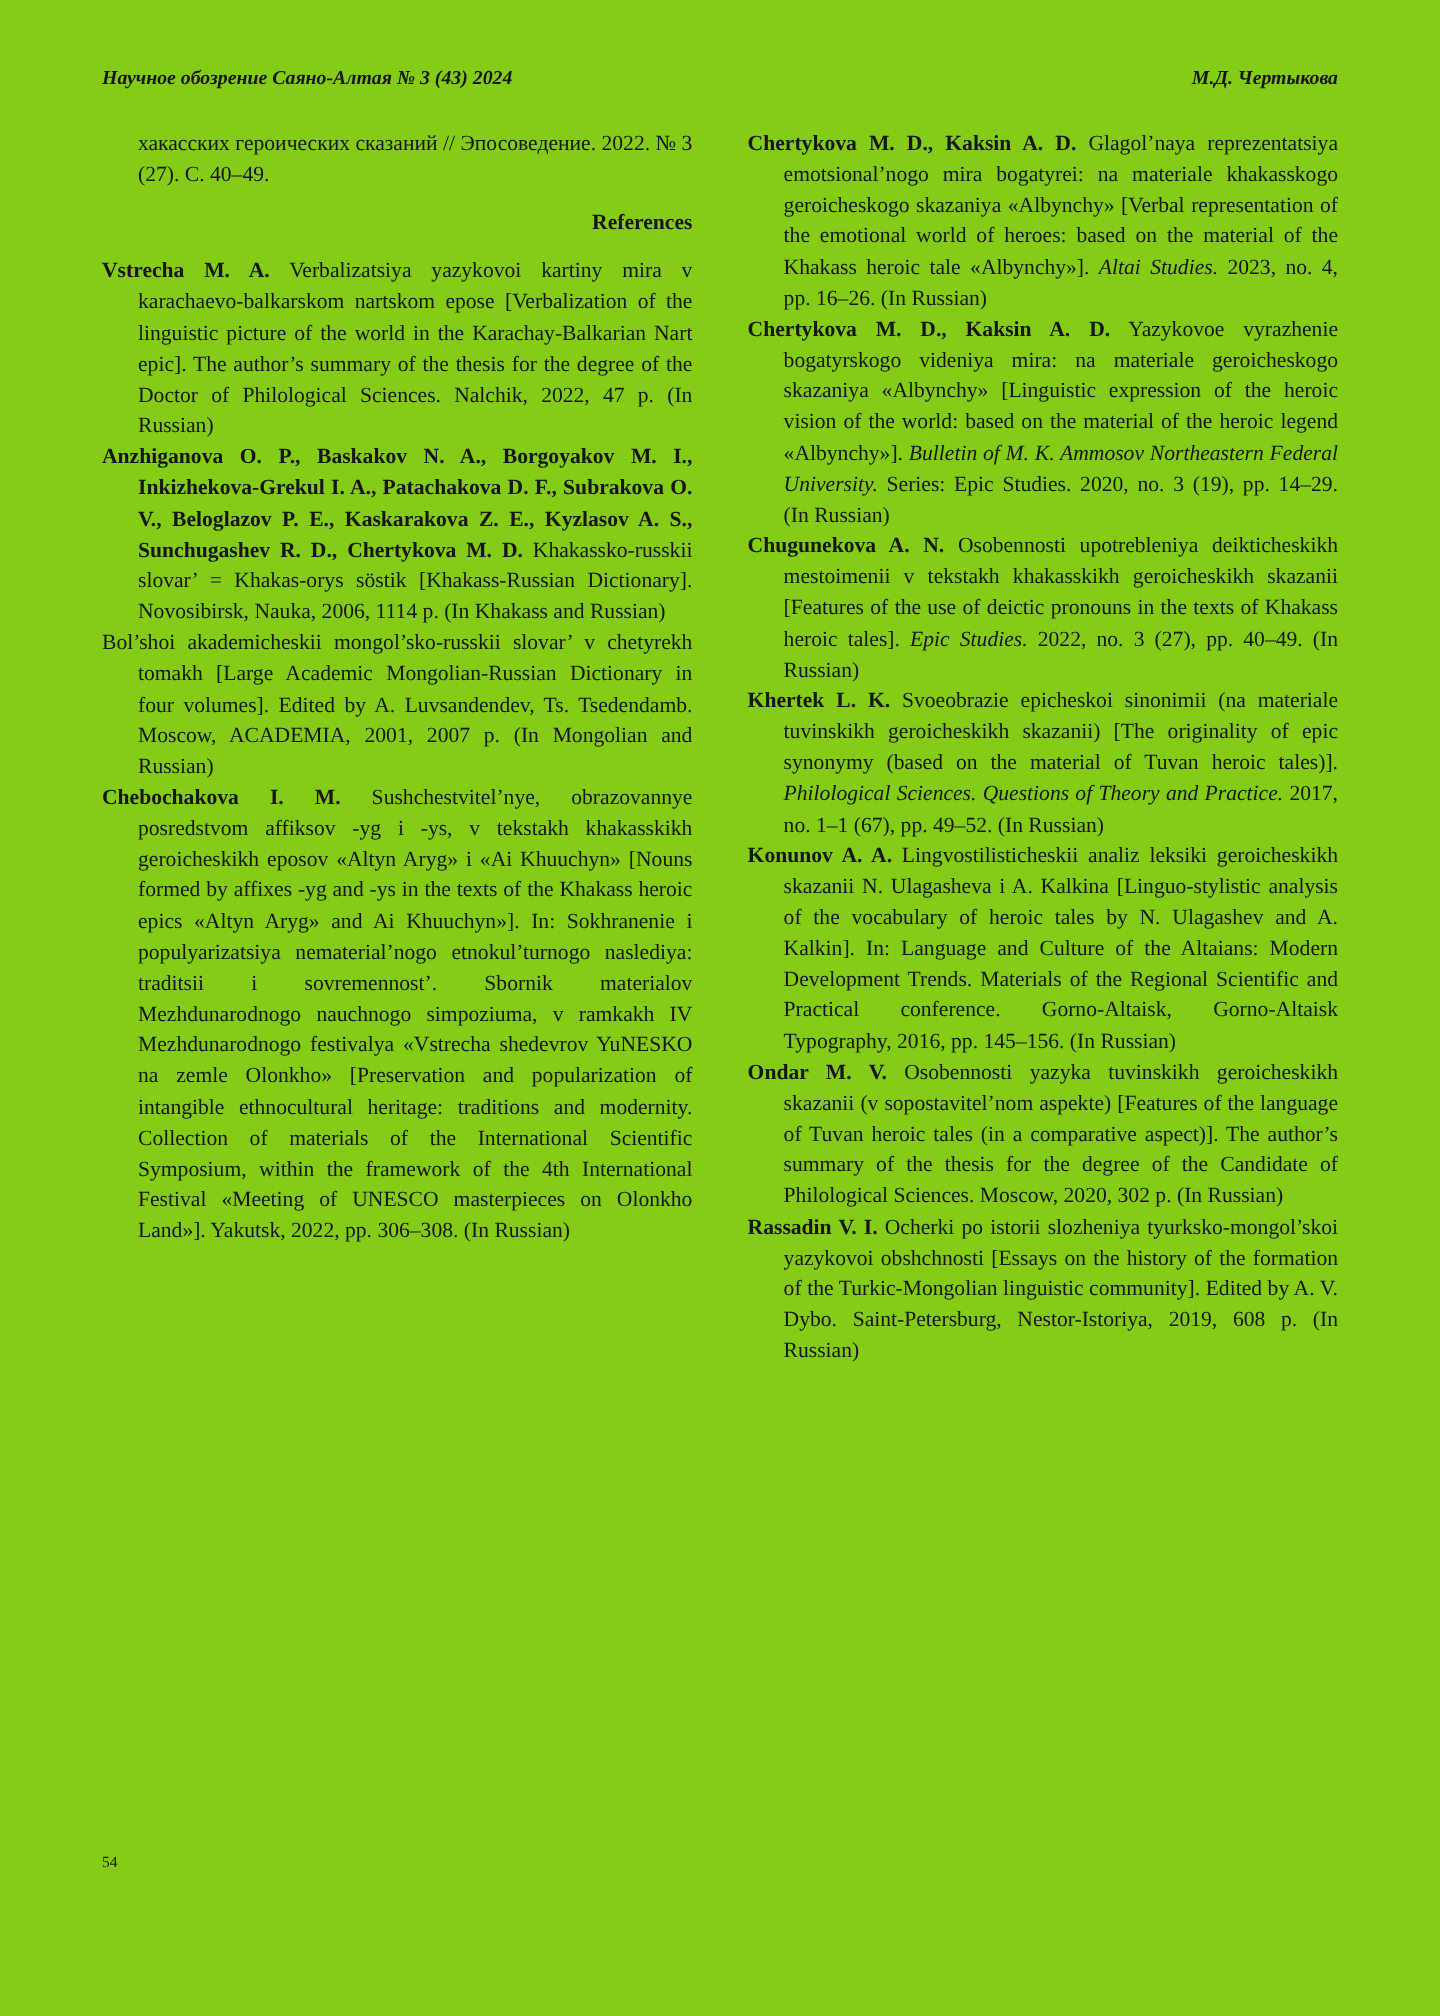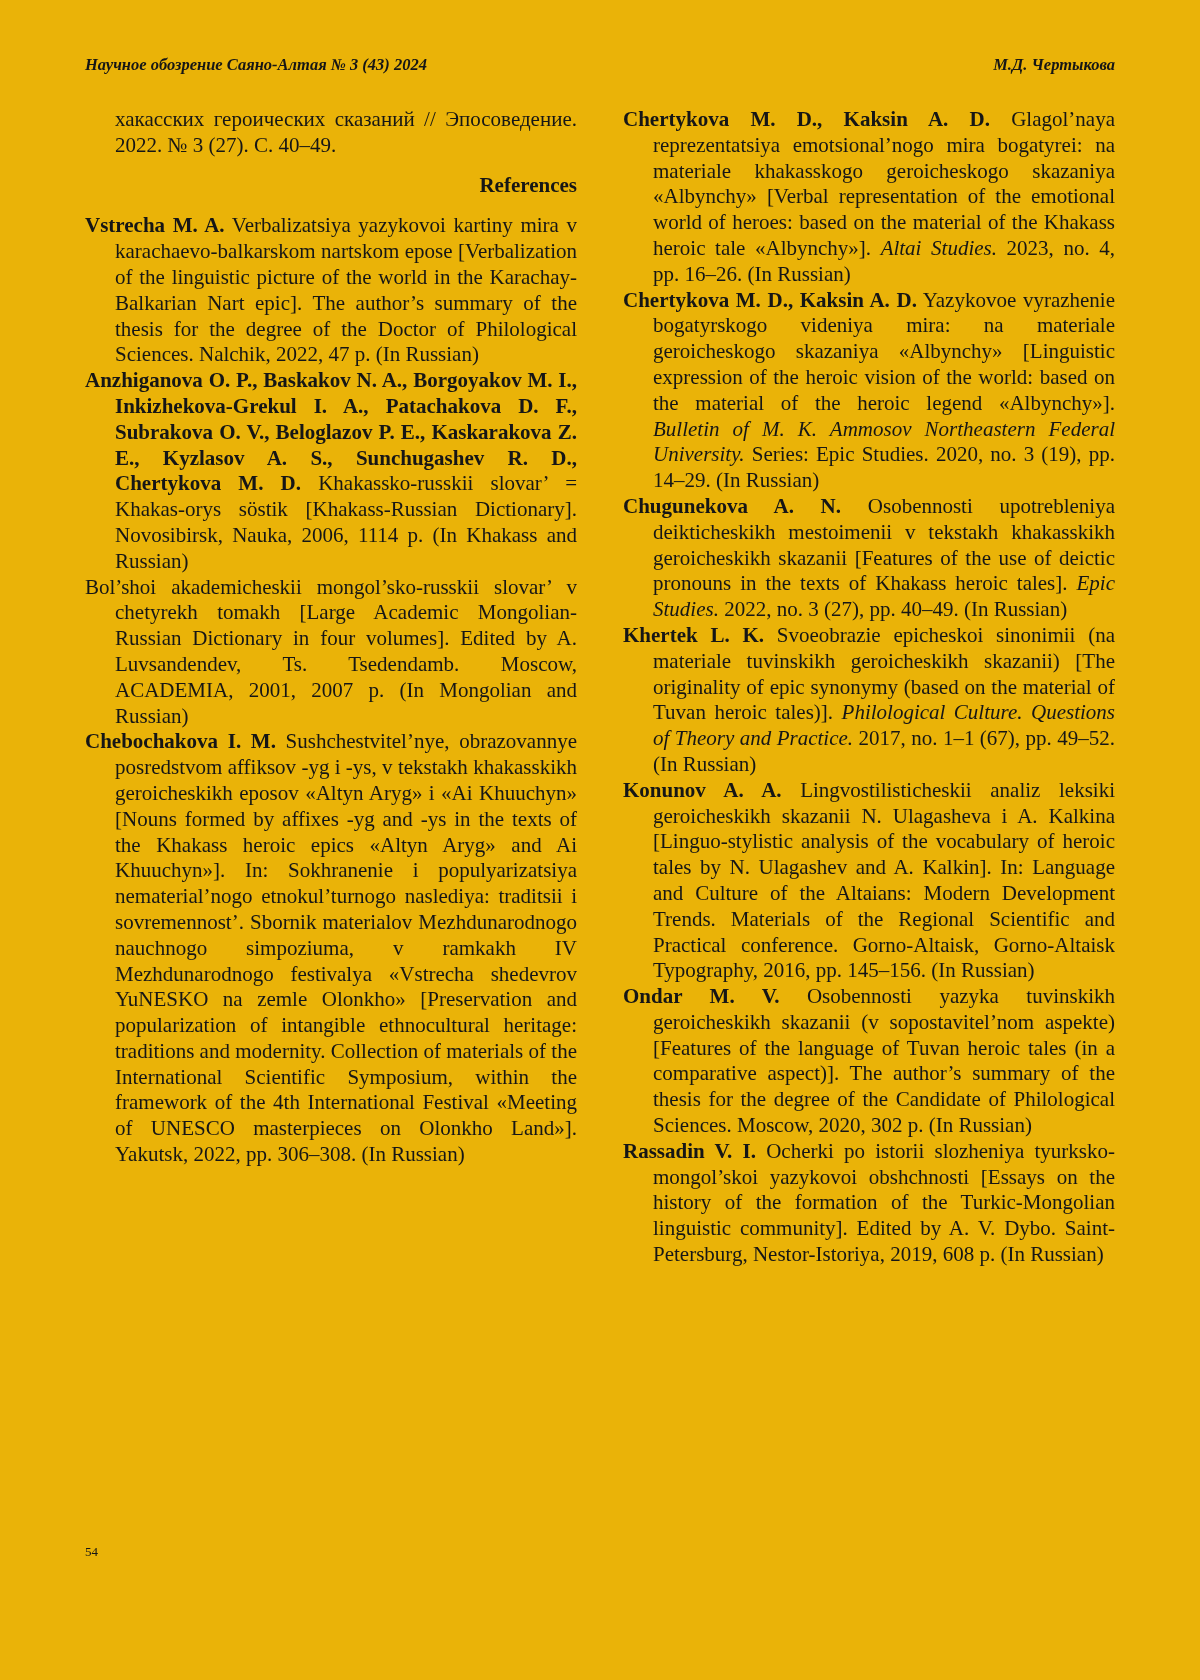--- a/index.html
+++ b/index.html
@@ -9,40 +9,40 @@
     font-family: "Liberation Serif", serif;
     color: #161616;
     position: relative;
     overflow: hidden;
   }
   .page {
     position: relative;
     width: 1200px; height: 1680px;
     padding: 55px 85px 0 85px;
     overflow: hidden;
-    background: #eab308;
+    background: #84cc16;
   }
   .page-header {
     display: flex;
     justify-content: space-between;
     align-items: baseline;
     font-size: 16.5px;
     font-style: italic;
     font-weight: bold;
     margin-bottom: 32px;
   }
   .columns {
     display: flex;
     gap: 46px;
     max-height: 1410px;
     overflow: hidden;
   }
   .column {
     flex: 1 1 0;
-    font-size: 21px;
+    font-size: 18px;
     line-height: 25.8px;
     text-align: justify;
   }
   .column p { margin: 0; }
   p.reference {
     padding-left: 30px;
     text-indent: -30px;
   }
   p.paragraph, p.continuation {
     padding-left: 30px;
@@ -79,21 +79,21 @@
         <p class="heading"><span class="b">References</span></p>
         <p class="reference"><span class="b">Vstrecha M. A.</span><span> Verbalizatsiya yazykovoi kartiny mira v karachaevo-balkarskom nartskom epose [Verbalization of the linguistic picture of the world in the Karachay-Balkarian Nart epic]. The author’s summary of the thesis for the degree of the Doctor of Philological Sciences. Nalchik, 2022, 47 p. (In Russian)</span></p>
         <p class="reference"><span class="b">Anzhiganova O. P., Baskakov N. A., Borgoyakov M. I., Inkizhekova-Grekul I. A., Patachakova D. F., Subrakova O. V., Beloglazov P. E., Kaskarakova Z. E., Kyzlasov A. S., Sunchugashev R. D., Chertykova M. D.</span><span> Khakassko-russkii slovar’ = Khakas-orys söstik [Khakass-Russian Dictionary]. Novosibirsk, Nauka, 2006, 1114 p. (In Khakass and Russian)</span></p>
         <p class="reference"><span>Bol’shoi akademicheskii mongol’sko-russkii slovar’ v chetyrekh tomakh [Large Academic Mongolian-Russian Dictionary in four volumes]. Edited by A. Luvsandendev, Ts. Tsedendamb. Moscow, ACADEMIA, 2001, 2007 p. (In Mongolian and Russian)</span></p>
         <p class="reference"><span class="b">Chebochakova I. M.</span><span> Sushchestvitel’nye, obrazovannye posredstvom affiksov -yg i -ys, v tekstakh khakasskikh geroicheskikh eposov «Altyn Aryg» i «Ai Khuuchyn» [Nouns formed by affixes -yg and -ys in the texts of the Khakass heroic epics «Altyn Aryg» and Ai Khuuchyn»]. In: Sokhranenie i populyarizatsiya nematerial’nogo etnokul’turnogo naslediya: traditsii i sovremennost’. Sbornik materialov Mezhdunarodnogo nauchnogo simpoziuma, v ramkakh IV Mezhdunarodnogo festivalya «Vstrecha shedevrov YuNESKO na zemle Olonkho» [Preservation and popularization of intangible ethnocultural heritage: traditions and modernity. Collection of materials of the International Scientific Symposium, within the framework of the 4th International Festival «Meeting of UNESCO masterpieces on Olonkho Land»]. Yakutsk, 2022, pp. 306–308. (In Russian)</span></p>
       </div>
     <div class="column">
         <p class="reference"><span class="b">Chertykova M. D., Kaksin A. D.</span><span> Glagol’naya reprezentatsiya emotsional’nogo mira bogatyrei: na materiale khakasskogo geroicheskogo skazaniya «Albynchy» [Verbal representation of the emotional world of heroes: based on the material of the Khakass heroic tale «Albynchy»]. </span><span class="i">Altai Studies.</span><span> 2023, no. 4, pp. 16–26. (In Russian)</span></p>
         <p class="reference"><span class="b">Chertykova M. D., Kaksin A. D.</span><span> Yazykovoe vyrazhenie bogatyrskogo videniya mira: na materiale geroicheskogo skazaniya «Albynchy» [Linguistic expression of the heroic vision of the world: based on the material of the heroic legend «Albynchy»]. </span><span class="i">Bulletin of M. K. Ammosov Northeastern Federal University.</span><span> Series: Epic Studies. 2020, no. 3 (19), pp. 14–29. (In Russian)</span></p>
         <p class="reference"><span class="b">Chugunekova A. N.</span><span> Osobennosti upotrebleniya deikticheskikh mestoimenii v tekstakh khakasskikh geroicheskikh skazanii [Features of the use of deictic pronouns in the texts of Khakass heroic tales]. </span><span class="i">Epic Studies.</span><span> 2022, no. 3 (27), pp. 40–49. (In Russian)</span></p>
-        <p class="reference"><span class="b">Khertek L. K.</span><span> Svoeobrazie epicheskoi sinonimii (na materiale tuvinskikh geroicheskikh skazanii) [The originality of epic synonymy (based on the material of Tuvan heroic tales)]. </span><span class="i">Philological Culture. Questions of Theory and Practice.</span><span> 2017, no. 1–1 (67), pp. 49–52. (In Russian)</span></p>
+        <p class="reference"><span class="b">Khertek L. K.</span><span> Svoeobrazie epicheskoi sinonimii (na materiale tuvinskikh geroicheskikh skazanii) [The originality of epic synonymy (based on the material of Tuvan heroic tales)]. </span><span class="i">Philological Sciences. Questions of Theory and Practice.</span><span> 2017, no. 1–1 (67), pp. 49–52. (In Russian)</span></p>
         <p class="reference"><span class="b">Konunov A. A.</span><span> Lingvostilisticheskii analiz leksiki geroicheskikh skazanii N. Ulagasheva i A. Kalkina [Linguo-stylistic analysis of the vocabulary of heroic tales by N. Ulagashev and A. Kalkin]. In: Language and Culture of the Altaians: Modern Development Trends. Materials of the Regional Scientific and Practical conference. Gorno-Altaisk, Gorno-Altaisk Typography, 2016, pp. 145–156. (In Russian)</span></p>
         <p class="reference"><span class="b">Ondar M. V.</span><span> Osobennosti yazyka tuvinskikh geroicheskikh skazanii (v sopostavitel’nom aspekte) [Features of the language of Tuvan heroic tales (in a comparative aspect)]. The author’s summary of the thesis for the degree of the Candidate of Philological Sciences. Moscow, 2020, 302 p. (In Russian)</span></p>
         <p class="reference"><span class="b">Rassadin V. I.</span><span> Ocherki po istorii slozheniya tyurksko-mongol’skoi yazykovoi obshchnosti [Essays on the history of the formation of the Turkic-Mongolian linguistic community]. Edited by A. V. Dybo. Saint-Petersburg, Nestor-Istoriya, 2019, 608 p. (In Russian)</span></p>
       </div>
   </div>
 
   <div class="page-footer">
     <span>54</span>
   </div>
 

